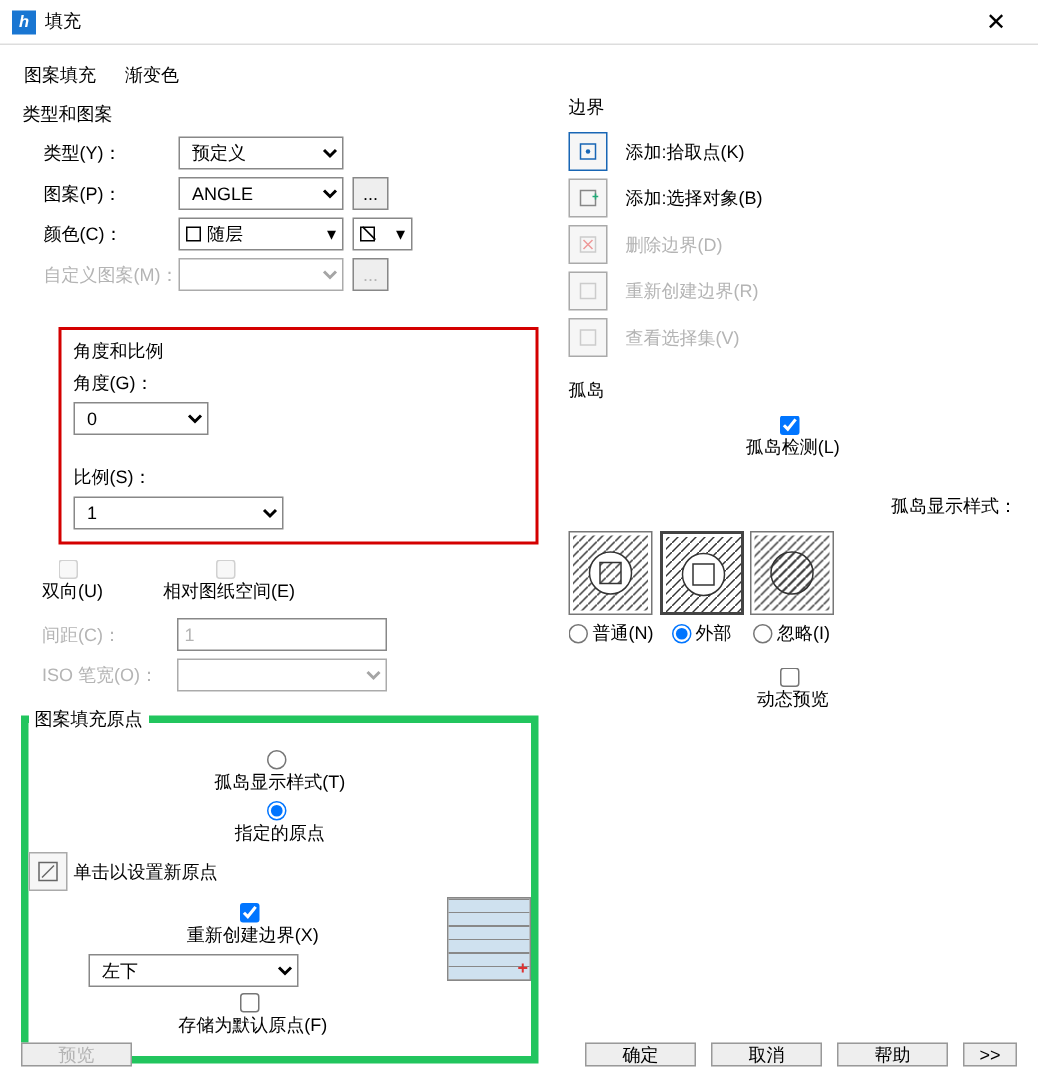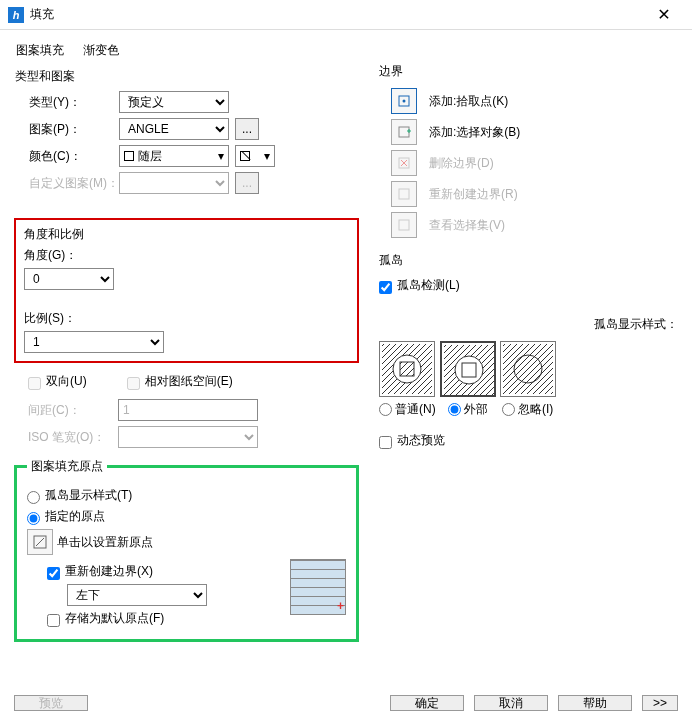--- a/index.html
+++ b/index.html
@@ -18,32 +18,32 @@
 .lbl{width:90px;color:#000;}
 .lbl.dis{color:#b4b4b4;}
 select,input.tx{height:22px;border:1px solid #888;background:#fff;padding:0 4px;font-size:12px;}
 .sel110{width:110px;}
 .sel140{width:140px;}
 .btn-dotdot{width:24px;height:22px;border:1px solid #888;background:#eee;margin-left:6px;display:inline-flex;align-items:center;justify-content:center;}
 .swatch-sq{width:10px;height:10px;border:1px solid #000;display:inline-block;margin-right:4px;}
 .redbox{border:2px solid #d40000;padding:2px 4px;display:inline-block;}
 .pattern-preview{width:56px;height:56px;background:#000;display:flex;flex-wrap:wrap;padding:4px;gap:2px;}
 .pattern-preview i{width:10px;height:10px;border:1px solid #fff;}
-.angle-scale-box{border:2px solid #d40000;padding:6px 8px 8px;margin-top:10px;}
+.angle-scale-box{border:2px solid #d40000;padding:6px 8px 8px;margin-top:10px;margin-left:25px;}
 .as-row{display:flex;gap:20px;}
 .as-col{display:flex;flex-direction:column;}
-fieldset.origin{border:3px solid #22c55e;padding:8px 10px;margin-top:10px;}
+fieldset.origin{border:5px solid #22c55e;padding:8px 0;margin-top:10px;}
 fieldset.origin legend{padding:0 4px;}
-.radio,.check{display:flex;align-items:flex-end;margin:4px 0;}
+.radio,.check{display:flex;align-items:center;margin:4px 0;flex-direction:column;}
 .radio input,.check input{margin-right:5px;}
 .indent{margin-left:20px;}
 .iconbtn{width:26px;height:26px;border:1px solid #aaa;display:inline-flex;align-items:center;justify-content:center;margin-right:4px;background:#f6f6f6;}
 .rt-group{margin-bottom:14px;}
 .rt-title{margin-bottom:8px;}
-.btn-row{display:flex;align-items:center;margin:5px 12px;}
+.btn-row{display:flex;align-items:center;margin:5px 0;}
 .btn-row .iconbtn{width:26px;height:26px;}
 .btn-row .txt{margin-left:8px;}
 .btn-row.dis{color:#b4b4b4;}
 .island-styles{display:flex;gap:4px;margin-top:8px;}
 .island-item{text-align:center;}
 .island-thumb{width:56px;height:56px;border:1px solid #777;background:#fff;margin-bottom:4px;}
 .island-thumb.sel{border:2px solid #444;}
 .radio-c{display:flex;align-items:center;justify-content:center;gap:3px;}
 .footer{position:absolute;bottom:10px;left:14px;right:14px;display:flex;gap:10px;align-items:center;}
 .footer .sp{flex:1;}

